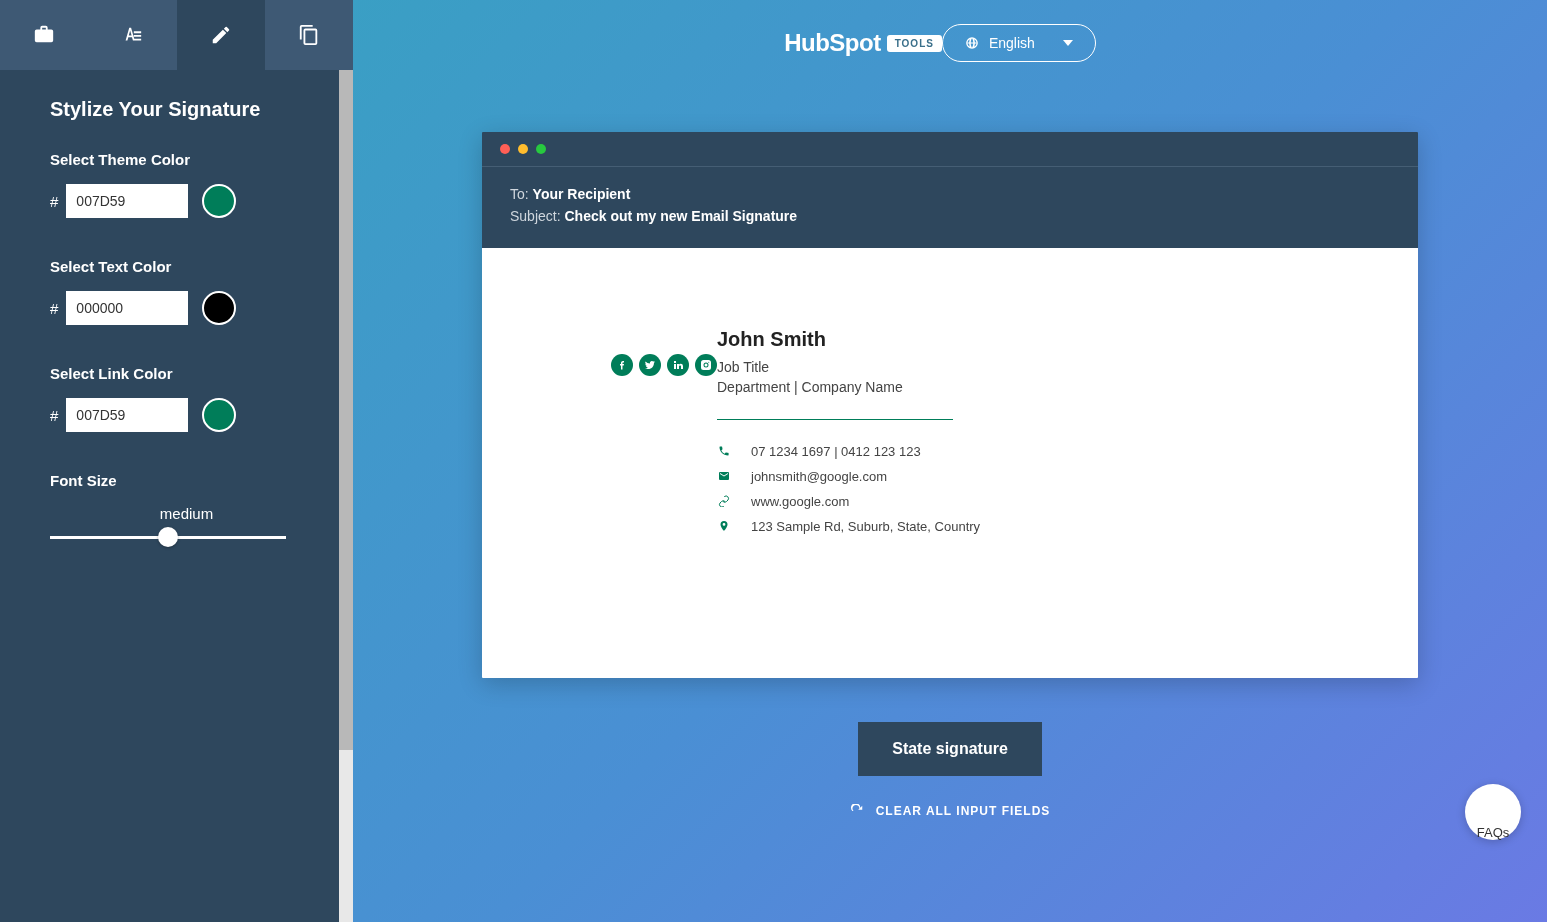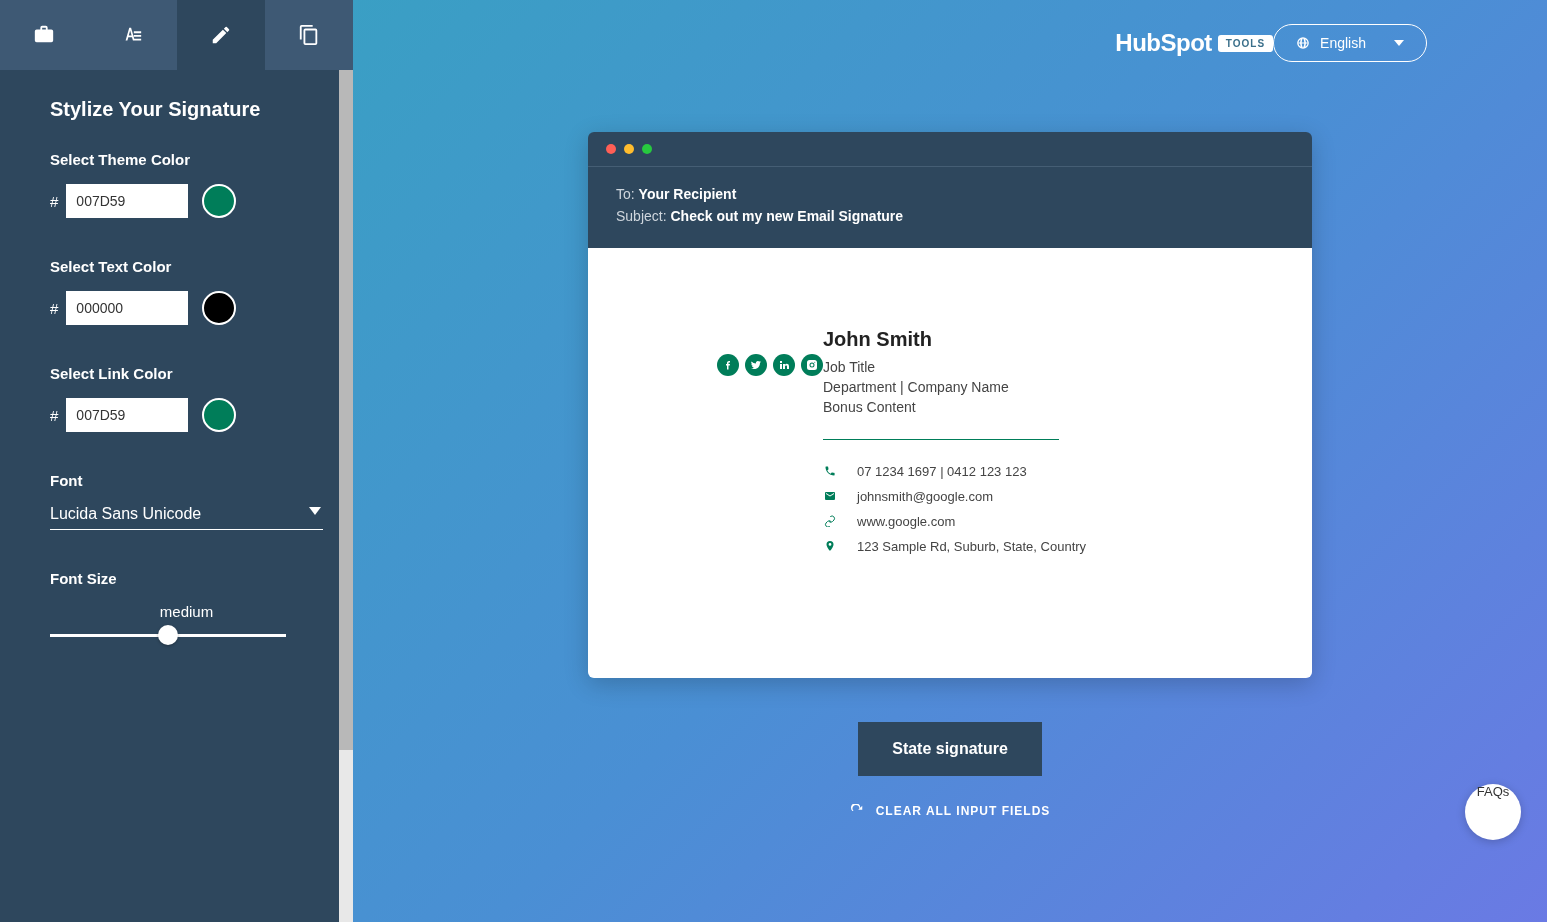--- a/index.html
+++ b/index.html
@@ -132,21 +132,21 @@
 
 
 .main {
   flex: 1;
   height: 922px;
   background: linear-gradient(135deg, #3a9fc4 0%, #4a8fd4 50%, #6a7ae4 100%);
   position: relative;
 }
 .topbar {
   display: flex;
-  justify-content: flex-end;
+  justify-content: center;
   align-items: center;
   padding: 24px 120px 0 100px;
 }
 .logo {
   display: flex;
   align-items: center;
   gap: 6px;
   color: #fff;
 }
 .logo-text {
@@ -176,23 +176,23 @@
 }
 .lang-caret {
   width: 0; height: 0;
   border-left: 5px solid transparent;
   border-right: 5px solid transparent;
   border-top: 6px solid #fff;
   margin-left: 18px;
 }
 
 .preview-window {
-  width: 724px;
+  width: 936px;
   margin: 70px auto 17px;
-  border-radius: 6px;
+  border-radius: 1px;
   overflow: hidden;
   box-shadow: 0 6px 24px rgba(0,0,0,0.2);
 }
 .window-chrome {
   background: #2e475d;
   padding: 12px 18px;
   display: flex;
   gap: 8px;
 }
 .dot { width: 10px; height: 10px; border-radius: 50%; }
@@ -278,21 +278,21 @@
 
 .faqs-btn {
   position: absolute;
   right: 26px;
   bottom: 82px;
   width: 56px;
   height: 56px;
   border-radius: 50%;
   background: #fff;
   display: flex;
-  align-items: flex-start;
+  align-items: flex-end;
   justify-content: center;
   font-size: 13px;
   color: #333;
   font-weight: 500;
   box-shadow: 0 2px 10px rgba(0,0,0,0.2);
   cursor: pointer;
 }
 </style>
 </head>
 <body>
@@ -344,27 +344,20 @@
 
     <div class="field-group">
       <span class="field-label">Select Link Color</span>
       <div class="color-row">
         <span class="hash">#</span>
         <input class="color-input" value="007D59" style="">
         <div class="color-swatch" id="swatch-link" style="background: rgb(0, 125, 89);"></div>
       </div>
     </div>
 
-    <div class="field-group">
-      <span class="field-label">Font</span>
-      <div class="select-wrap">
-        <span class="select-value">Lucida Sans Unicode</span>
-        <div class="select-caret"></div>
-      </div>
-    </div>
 
     <div class="field-group">
       <span class="field-label">Font Size</span>
       <div class="slider-wrap">
         <div class="slider-label-current">medium</div>
         <div class="slider-track">
           <div class="slider-thumb"></div>
         </div>
       </div>
     </div>
@@ -420,21 +413,20 @@
         <div class="social-icon" id="soc4" style="background: rgb(0, 125, 89);">
             <svg viewBox="0 0 24 24">
               <path d="M7 2h10a5 5 0 015 5v10a5 5 0 01-5 5H7a5 5 0 01-5-5V7a5 5 0 015-5zm5 5a5 5 0 100 10 5 5 0 000-10zm0 2a3 3 0 110 6 3 3 0 010-6zm5.5-3.5a1 1 0 100 2 1 1 0 000-2z"></path>
             </svg>
           </div>
       </div>
       <div class="sig-col">
         <div class="sig-name">John Smith</div>
         <div class="sig-line">Job Title</div>
         <div class="sig-line">Department | Company Name</div>
-        <div class="sig-line">Bonus Content</div>
         <div class="sig-divider" id="sig-div" style="background: rgb(0, 125, 89);"></div>
         <div class="contact-row">
           <span class="contact-icon">
               <svg viewBox="0 0 24 24" id="ic-phone" style="fill: rgb(0, 125, 89);">
                 <path d="M6.6 10.8a15 15 0 006.6 6.6l2.2-2.2c.3-.3.7-.4 1.1-.2 1.2.4 2.4.6 3.7.6.6 0 1 .4 1 1V20c0 .6-.4 1-1 1C10.6 21 3 13.4 3 4c0-.6.4-1 1-1h3.4c.6 0 1 .4 1 1 0 1.3.2 2.5.6 3.7.1.4 0 .8-.3 1.1l-2.1 2z"></path>
               </svg>
             </span>
           <span>07 1234 1697 | 0412 123 123</span>
         </div>
         <div class="contact-row">

